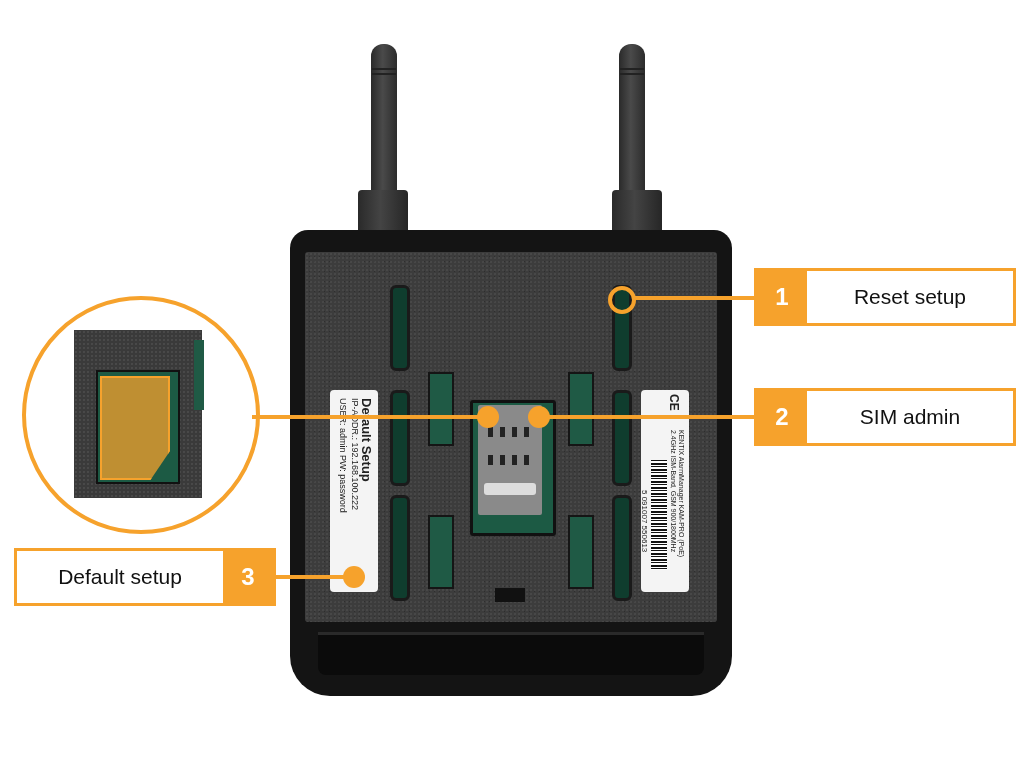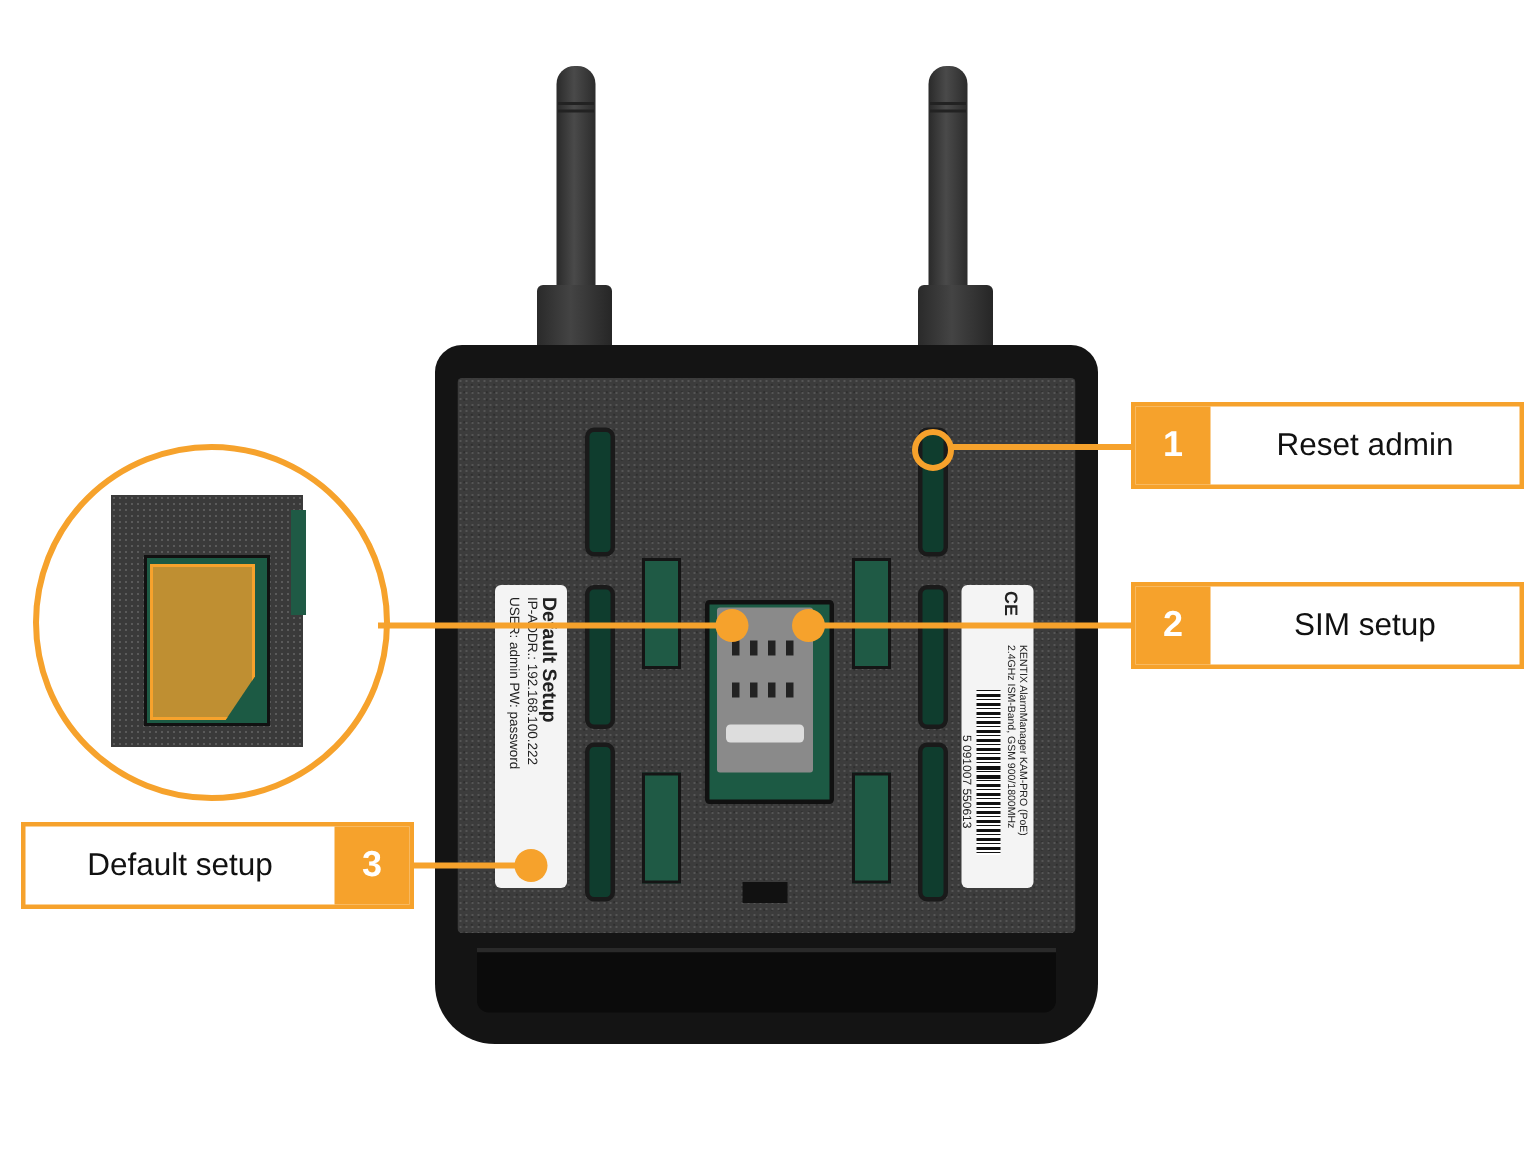--- a/index.html
+++ b/index.html
@@ -105,22 +105,22 @@
 <div class="line" style="left:545px;top:415px;width:213px;"></div>
 
 <div class="ring" style="left:608px;top:286px;"></div>
 <div class="line" style="left:632px;top:296px;width:126px;"></div>
 
 <div class="dot" style="left:343px;top:566px;"></div>
 <div class="line" style="left:272px;top:575px;width:80px;"></div>
 
 <div class="callout" style="left:754px;top:268px;width:262px;">
   <div class="badge">1</div>
-  <div class="ctext">Reset admin</div>
+  <div class="ctext">Reset setup</div>
 </div>
 <div class="callout" style="left:754px;top:388px;width:262px;">
   <div class="badge">2</div>
-  <div class="ctext">SIM setup</div>
+  <div class="ctext">SIM admin</div>
 </div>
 <div class="callout" style="left:14px;top:548px;width:262px;flex-direction:row-reverse;">
   <div class="badge">3</div>
   <div class="ctext">Default setup</div>
 </div>
 
 </body></html>

